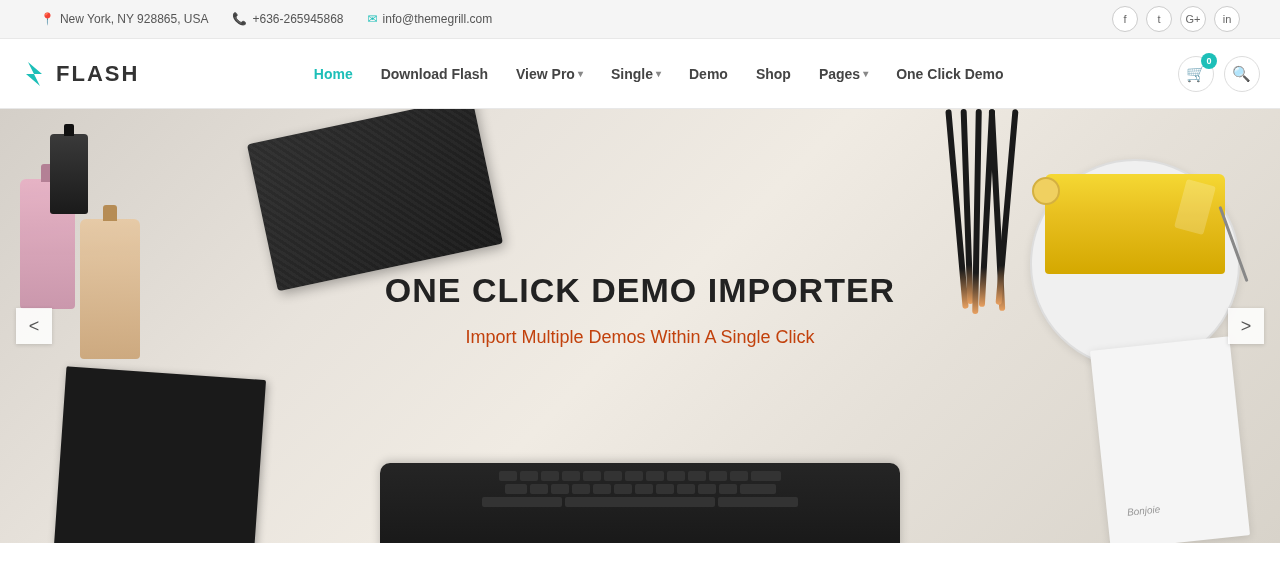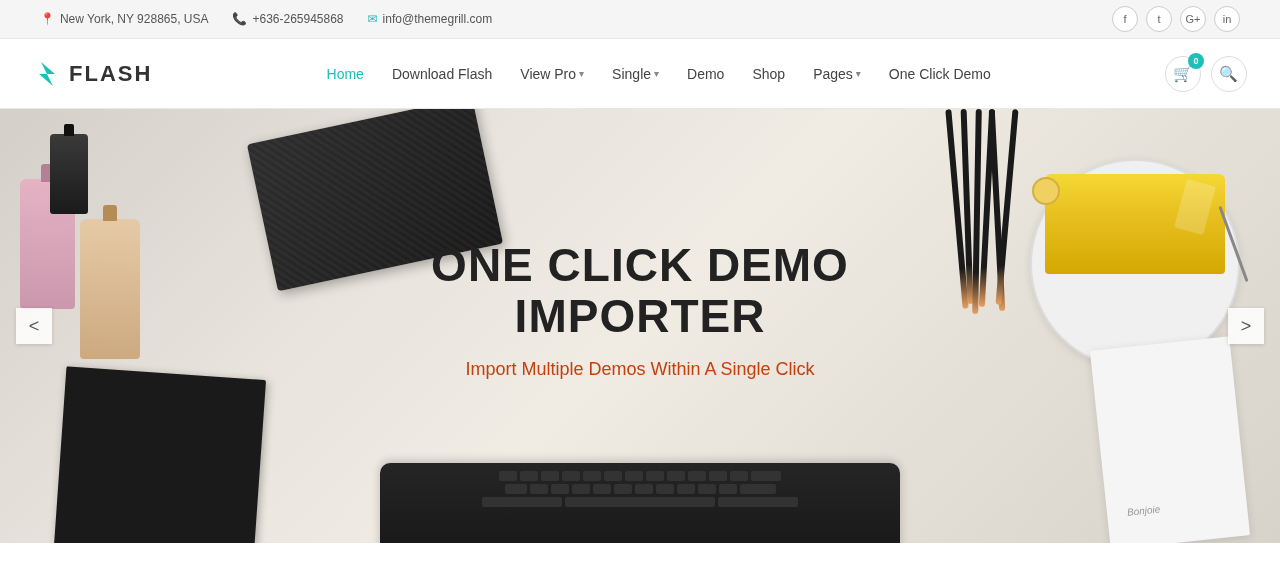--- a/index.html
+++ b/index.html
@@ -42,21 +42,21 @@
       font-size: 11px;
       color: #666;
       cursor: pointer;
       background: #fff;
     }
 
     
     .header {
       background: #fff;
       border-bottom: 1px solid #e8e8e8;
-      padding: 0 33px;
+      padding: 0 20px;
       display: flex;
       align-items: center;
       justify-content: space-between;
       height: 70px;
     }
     .logo {
       display: flex;
       align-items: center;
       gap: 8px;
       font-size: 22px;
@@ -75,20 +75,21 @@
     }
     .nav-item {
       font-size: 14px;
       color: #444;
       cursor: pointer;
       display: flex;
       align-items: center;
       gap: 3px;
       text-decoration: none;
       white-space: nowrap;
+      font-weight: bold;
     }
     .nav-item.active {
       color: #1dbfb8;
     }
     .nav-chevron {
       font-size: 10px;
       color: #888;
     }
     .header-actions {
       display: flex;
@@ -164,21 +165,21 @@
     
     .hero-content {
       position: absolute;
       top: 50%;
       left: 50%;
       transform: translate(-50%, -50%);
       text-align: center;
       z-index: 10;
     }
     .hero-title {
-      font-size: 46px;
+      font-size: 34px;
       font-weight: 800;
       color: #222;
       letter-spacing: 1px;
       line-height: 1.1;
       margin-bottom: 18px;
       text-transform: uppercase;
     }
     .hero-subtitle {
       font-size: 18px;
       color: #c2410c;

